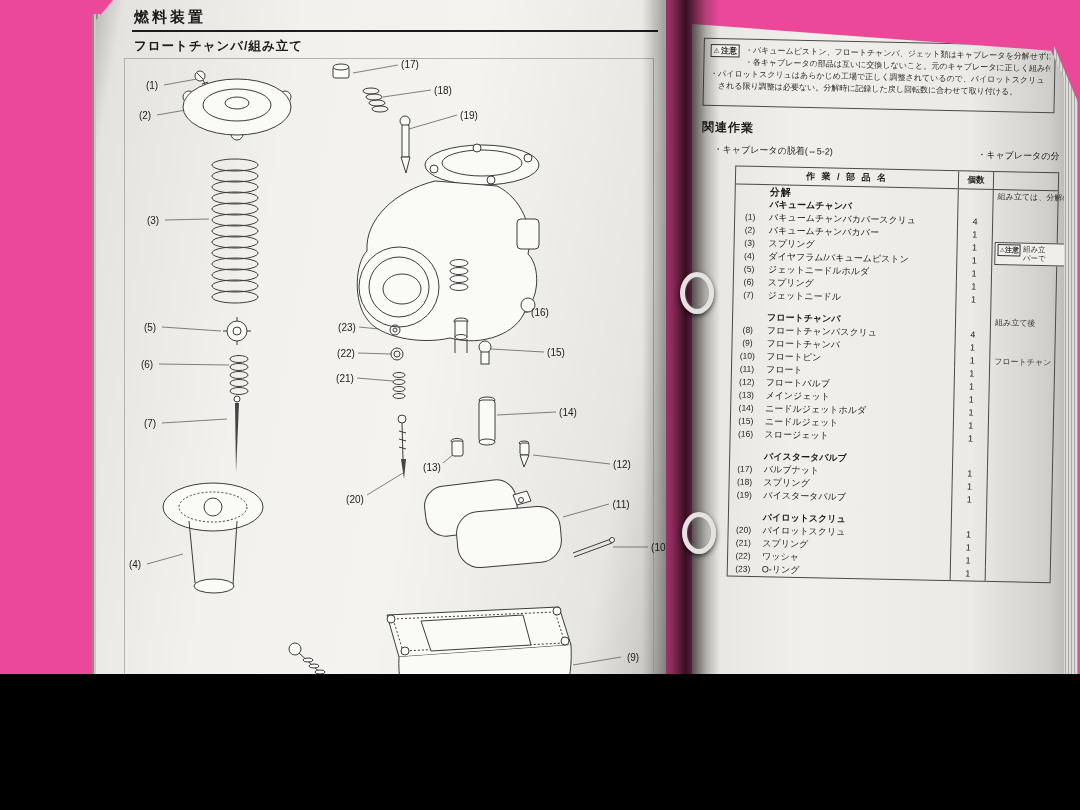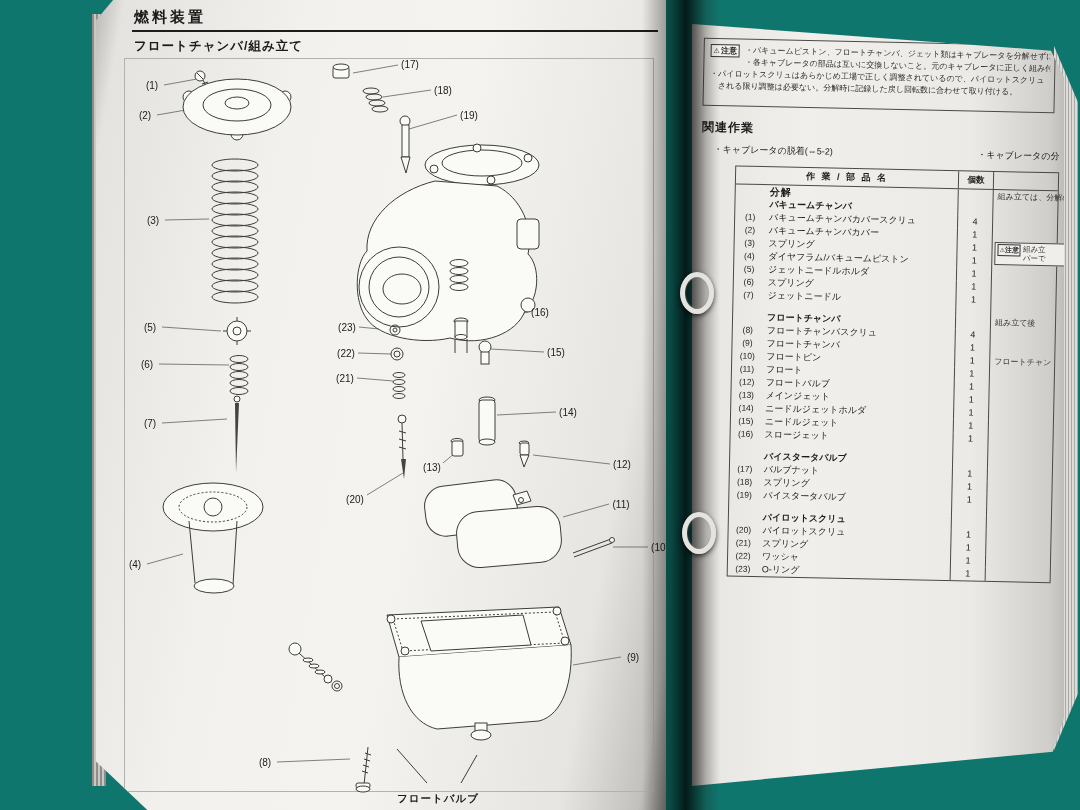--- a/index.html
+++ b/index.html
@@ -1,16 +1,16 @@
 <!DOCTYPE html>
 <html><head>
 <meta charset="utf-8">
 <style>
   html,body{margin:0;padding:0;background:#000;}
-  .photo{position:relative;width:1080px;height:810px;background:#0f766e;overflow:hidden;
+  .photo{position:relative;width:1080px;height:674px;background:#ec4899;overflow:hidden;
          font-family:"Liberation Sans","DejaVu Sans",sans-serif;color:#1b1b1b;}
   
   .page{position:absolute;}
   .page-left{left:96px;top:0;width:570px;height:810px;z-index:1;
     background:linear-gradient(100deg,#b9b8b4 0,#e4e3df 4%,#f2f1ed 30%,#f4f3ef 55%,#e6e5e1 85%,#c2c1bd 96%,#8f8e8a 100%);
     clip-path:polygon(3% 0,100% 0,100% 100%,9% 100%,0 94%,0 2.5%);}
   .lp-header{position:absolute;left:38px;top:8px;font-size:15px;font-weight:bold;letter-spacing:3px;}
   .lp-rule{position:absolute;left:36px;top:30px;width:526px;height:2px;background:#1c1c1c;}
   .lp-subtitle{position:absolute;left:38px;top:38px;font-size:12.5px;font-weight:bold;letter-spacing:1px;}
   .diagram-box{position:absolute;left:28px;top:58px;width:528px;height:732px;border:1px solid #b3b2ae;}

